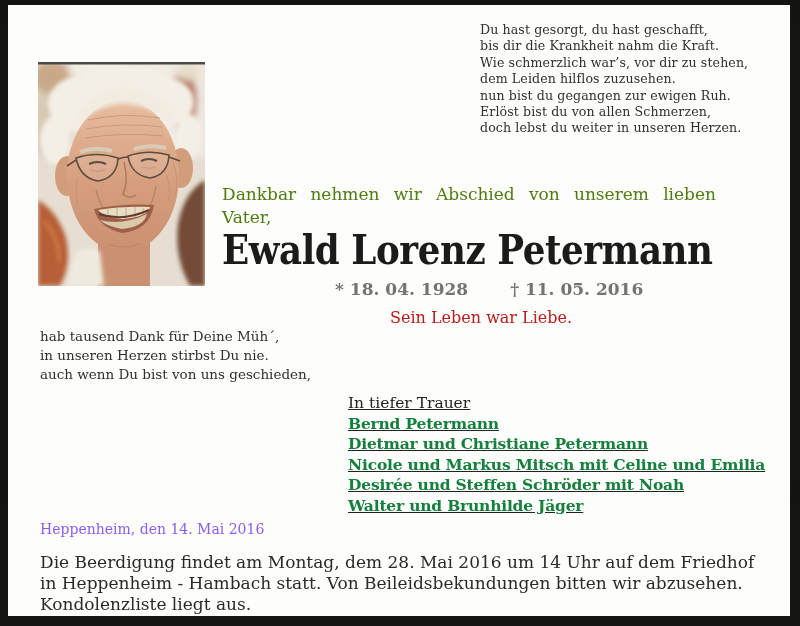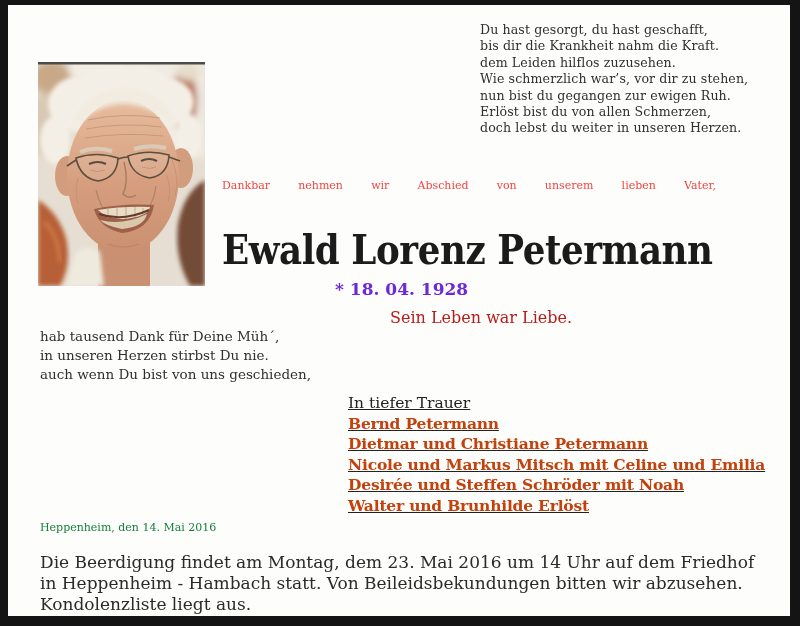--- a/index.html
+++ b/index.html
@@ -11,42 +11,42 @@
 
   .abs { position:absolute; }
 
   
   .photo { left:30px; top:57px; width:167px; height:224px; overflow:hidden; }
 
   
   .poem-top { left:472px; top:17px; font-size:12.6px; line-height:16.4px; color:#303030; letter-spacing:0.1px; }
 
   
-  .intro { left:214px; top:170px; width:494px; font-size:11px; line-height:22.5px; color:#ef4444; }
+  .intro { left:214px; top:178px; width:494px; font-size:17px; line-height:22.5px; color:#4d7c0f; }
   .intro .justified { text-align:justify; text-align-last:justify; }
 
   
   .name { left:214px; top:222px; font-size:41px; line-height:46px; font-weight:bold; color:#1b1b1b;
           transform:scaleX(0.87); transform-origin:left center; white-space:nowrap; letter-spacing:-0.5px; }
 
   
-  .dates { left:327px; top:274px; display:flex; gap:42px; font-size:17px; font-weight:bold; color:#6d28d9; }
+  .dates { left:327px; top:274px; display:flex; gap:42px; font-size:17px; font-weight:bold; color:#737373; }
 
   
   .motto { left:382px; top:303px; font-size:16px; color:#b91c1c; }
 
   
   .poem-side { left:32px; top:322px; font-size:13.5px; line-height:18.8px; color:#303030; }
 
   
   .mourners { left:340px; top:388px; font-size:15.5px; line-height:20.6px; color:#222;text-decoration:underline; }
-  .mourners .bold { font-weight:bold; letter-spacing:-0.2px; color:#c2410c; }
-
-  
-  .dateline { left:32px; top:516px; font-size:11px; color:#15803d; }
+  .mourners .bold { font-weight:bold; letter-spacing:-0.2px; color:#15803d; }
+
+  
+  .dateline { left:32px; top:516px; font-size:14px; color:#8b5cf6; }
   .funeral { left:32px; top:547px; font-size:17px; line-height:21px; color:#2a2a2a; }
   .funeral div { white-space:nowrap; }
 </style>
 </head>
 <body>
 
 <div class="stage">
   <div class="paper">
 
     <div class="abs photo">
@@ -155,56 +155,57 @@
         <path d="M167,118 Q146,130 140,162 Q136,196 152,224 L167,224 Z" fill="#6e4530" filter="url(#b2)"></path>
 
         <rect x="0" y="0" width="167" height="2.5" fill="#454543"></rect>
         <rect width="167" height="224" fill="#e0b690" opacity="0.06"></rect>
       </svg>
     </div>
 
     <div class="abs poem-top">
       <div>Du hast gesorgt, du hast geschafft,</div>
       <div>bis dir die Krankheit nahm die Kraft.</div>
+      <div>Wie schmerzlich war’s, vor dir zu stehen,</div>
       <div>dem Leiden hilflos zuzusehen.</div>
-      <div>Wie schmerzlich war’s, vor dir zu stehen,</div>
       <div>nun bist du gegangen zur ewigen Ruh.</div>
       <div>Erlöst bist du von allen Schmerzen,</div>
       <div>doch lebst du weiter in unseren Herzen.</div>
     </div>
 
     <div class="abs intro">
       <div class="justified">Dankbar nehmen wir Abschied von unserem lieben Vater,</div>
     </div>
 
     <div class="abs name">Ewald Lorenz Petermann</div>
 
     <div class="abs dates">
       <span>* 18. 04. 1928</span>
+      <span>† 11. 05. 2016</span>
     </div>
 
     <div class="abs motto">Sein Leben war Liebe.</div>
 
     <div class="abs poem-side">
       <div>hab tausend Dank für Deine Müh´,</div>
       <div>in unseren Herzen stirbst Du nie.</div>
       <div>auch wenn Du bist von uns geschieden,</div>
     </div>
 
     <div class="abs mourners">
       <div>In tiefer Trauer</div>
       <div class="bold">Bernd Petermann</div>
       <div class="bold">Dietmar und Christiane Petermann</div>
       <div class="bold">Nicole und Markus Mitsch mit Celine und Emilia</div>
       <div class="bold">Desirée und Steffen Schröder mit Noah</div>
-      <div class="bold">Walter und Brunhilde Erlöst</div>
+      <div class="bold">Walter und Brunhilde Jäger</div>
     </div>
 
     <div class="abs dateline">Heppenheim, den 14. Mai 2016</div>
 
     <div class="abs funeral">
-      <div>Die Beerdigung findet am Montag, dem 23. Mai 2016 um 14 Uhr auf dem Friedhof</div>
+      <div>Die Beerdigung findet am Montag, dem 28. Mai 2016 um 14 Uhr auf dem Friedhof</div>
       <div>in Heppenheim - Hambach statt. Von Beileidsbekundungen bitten wir abzusehen.</div>
       <div>Kondolenzliste liegt aus.</div>
     </div>
 
   </div>
 </div>
 
 </body></html>

